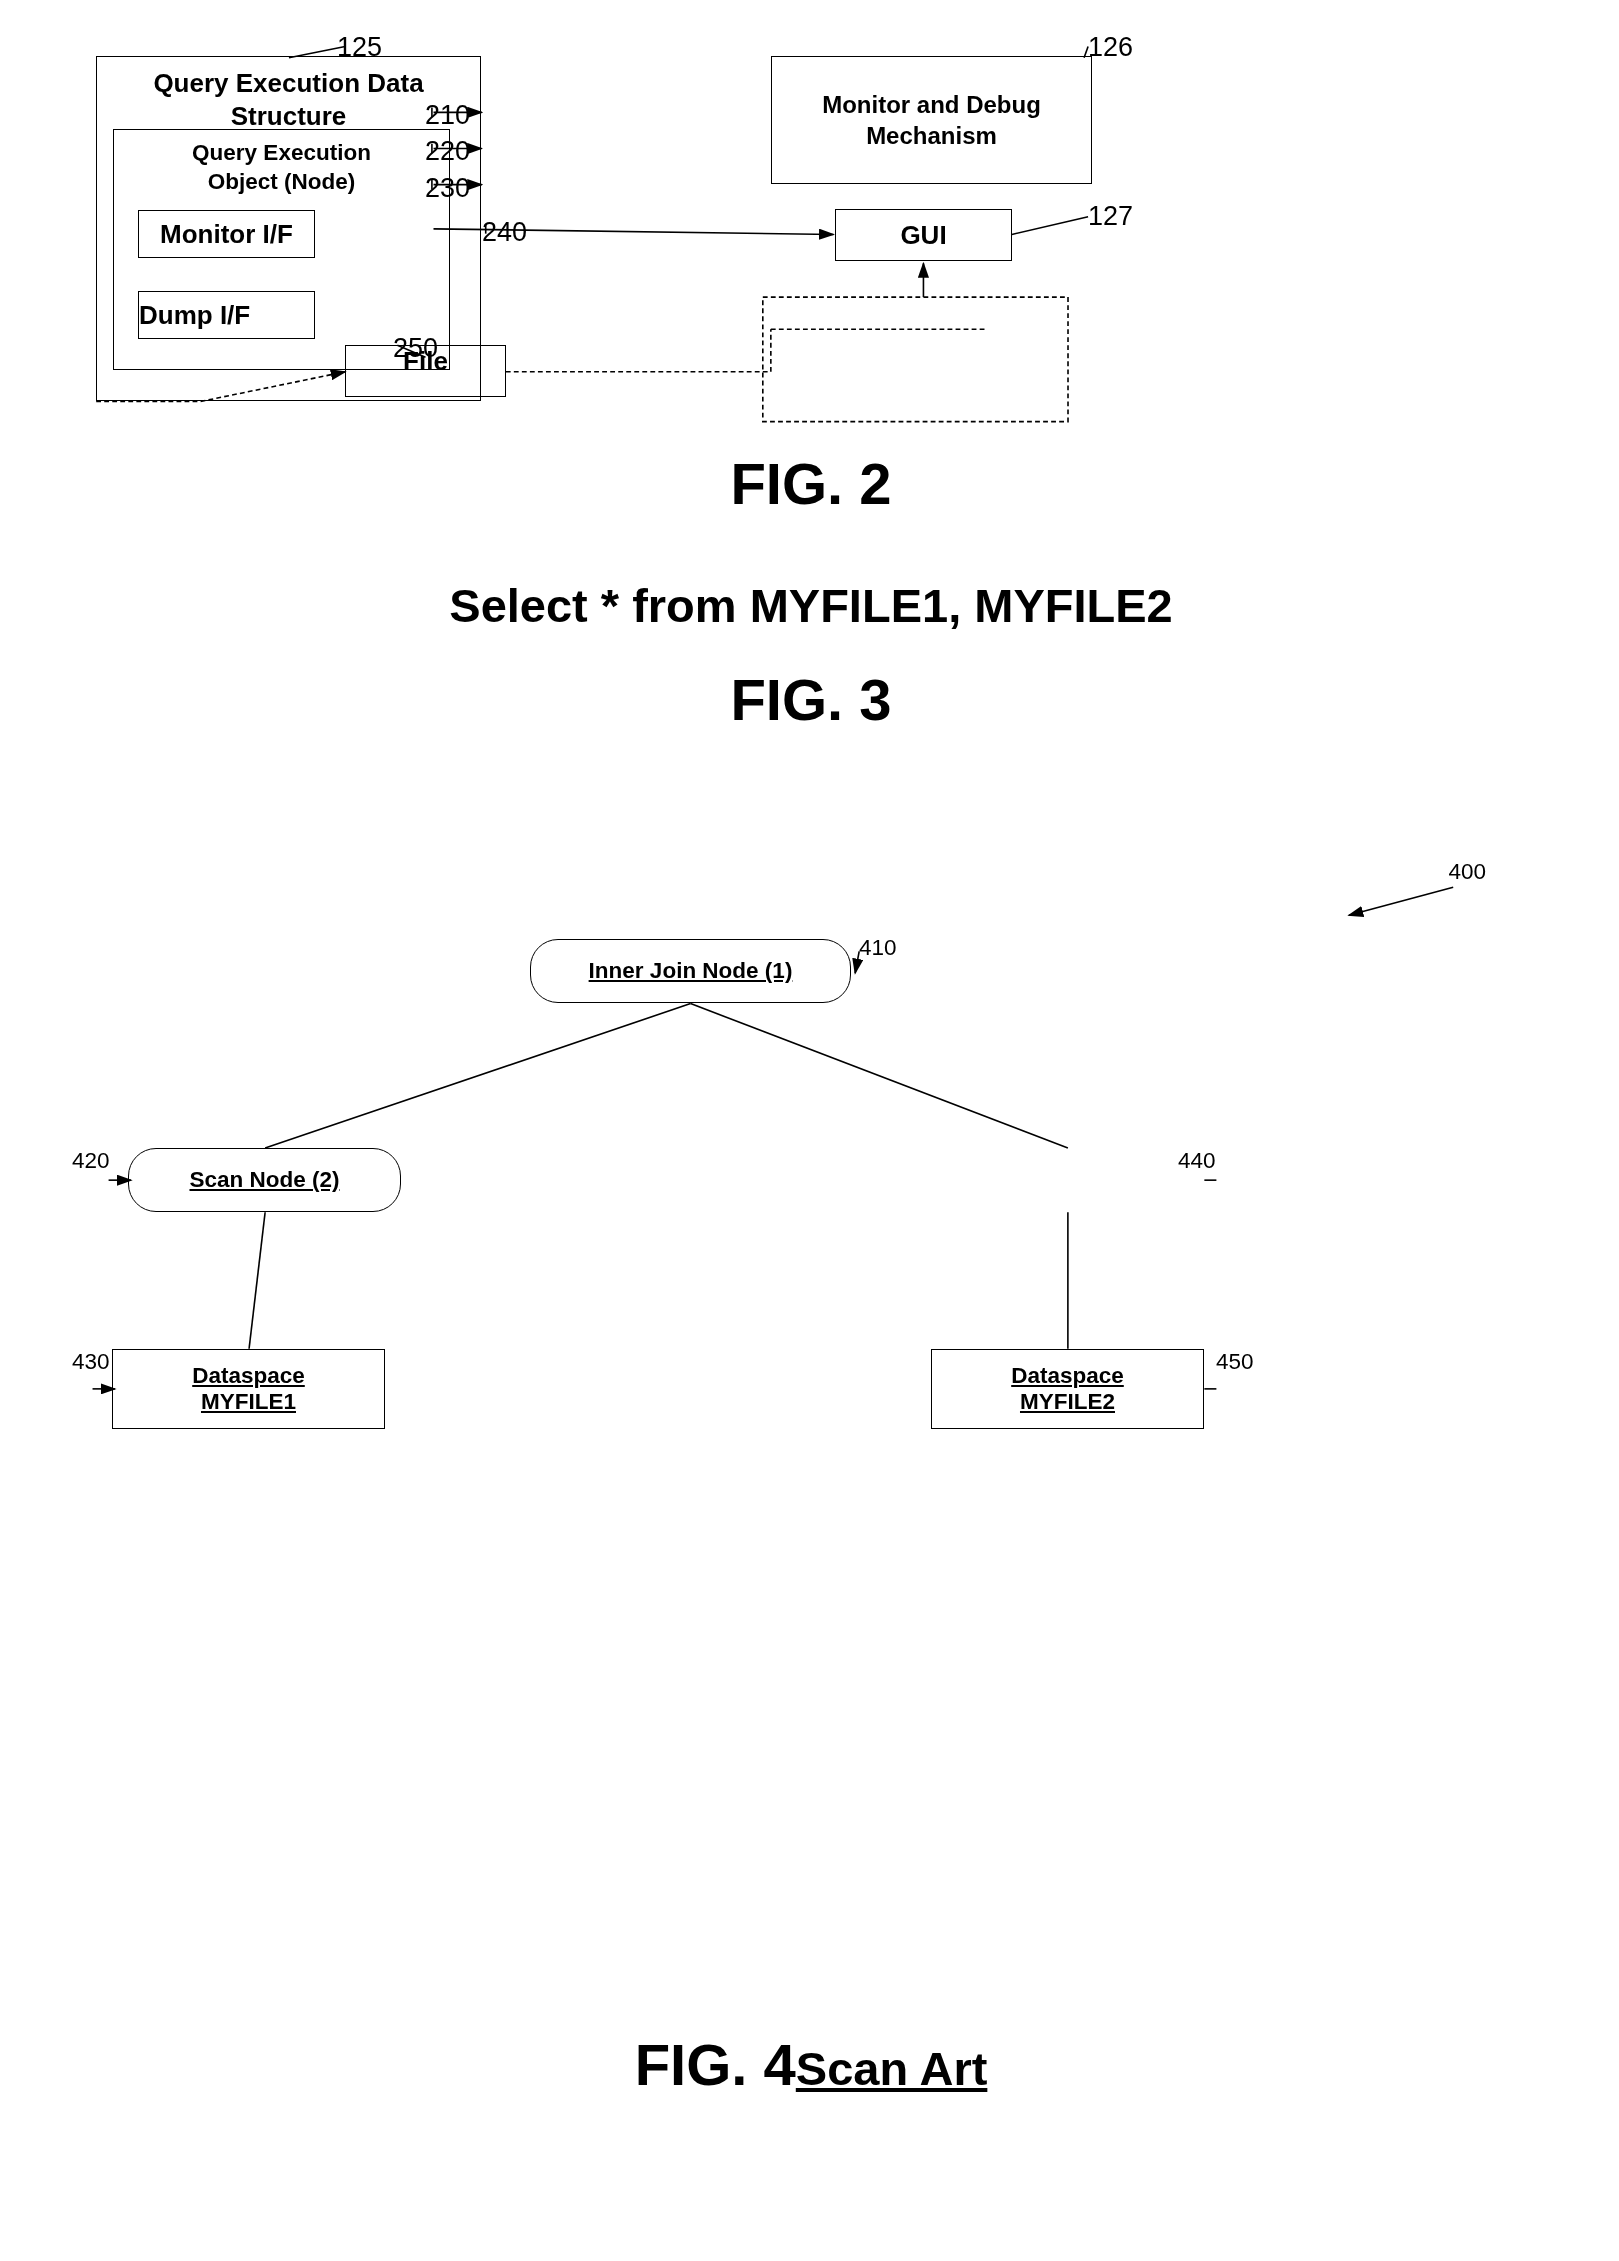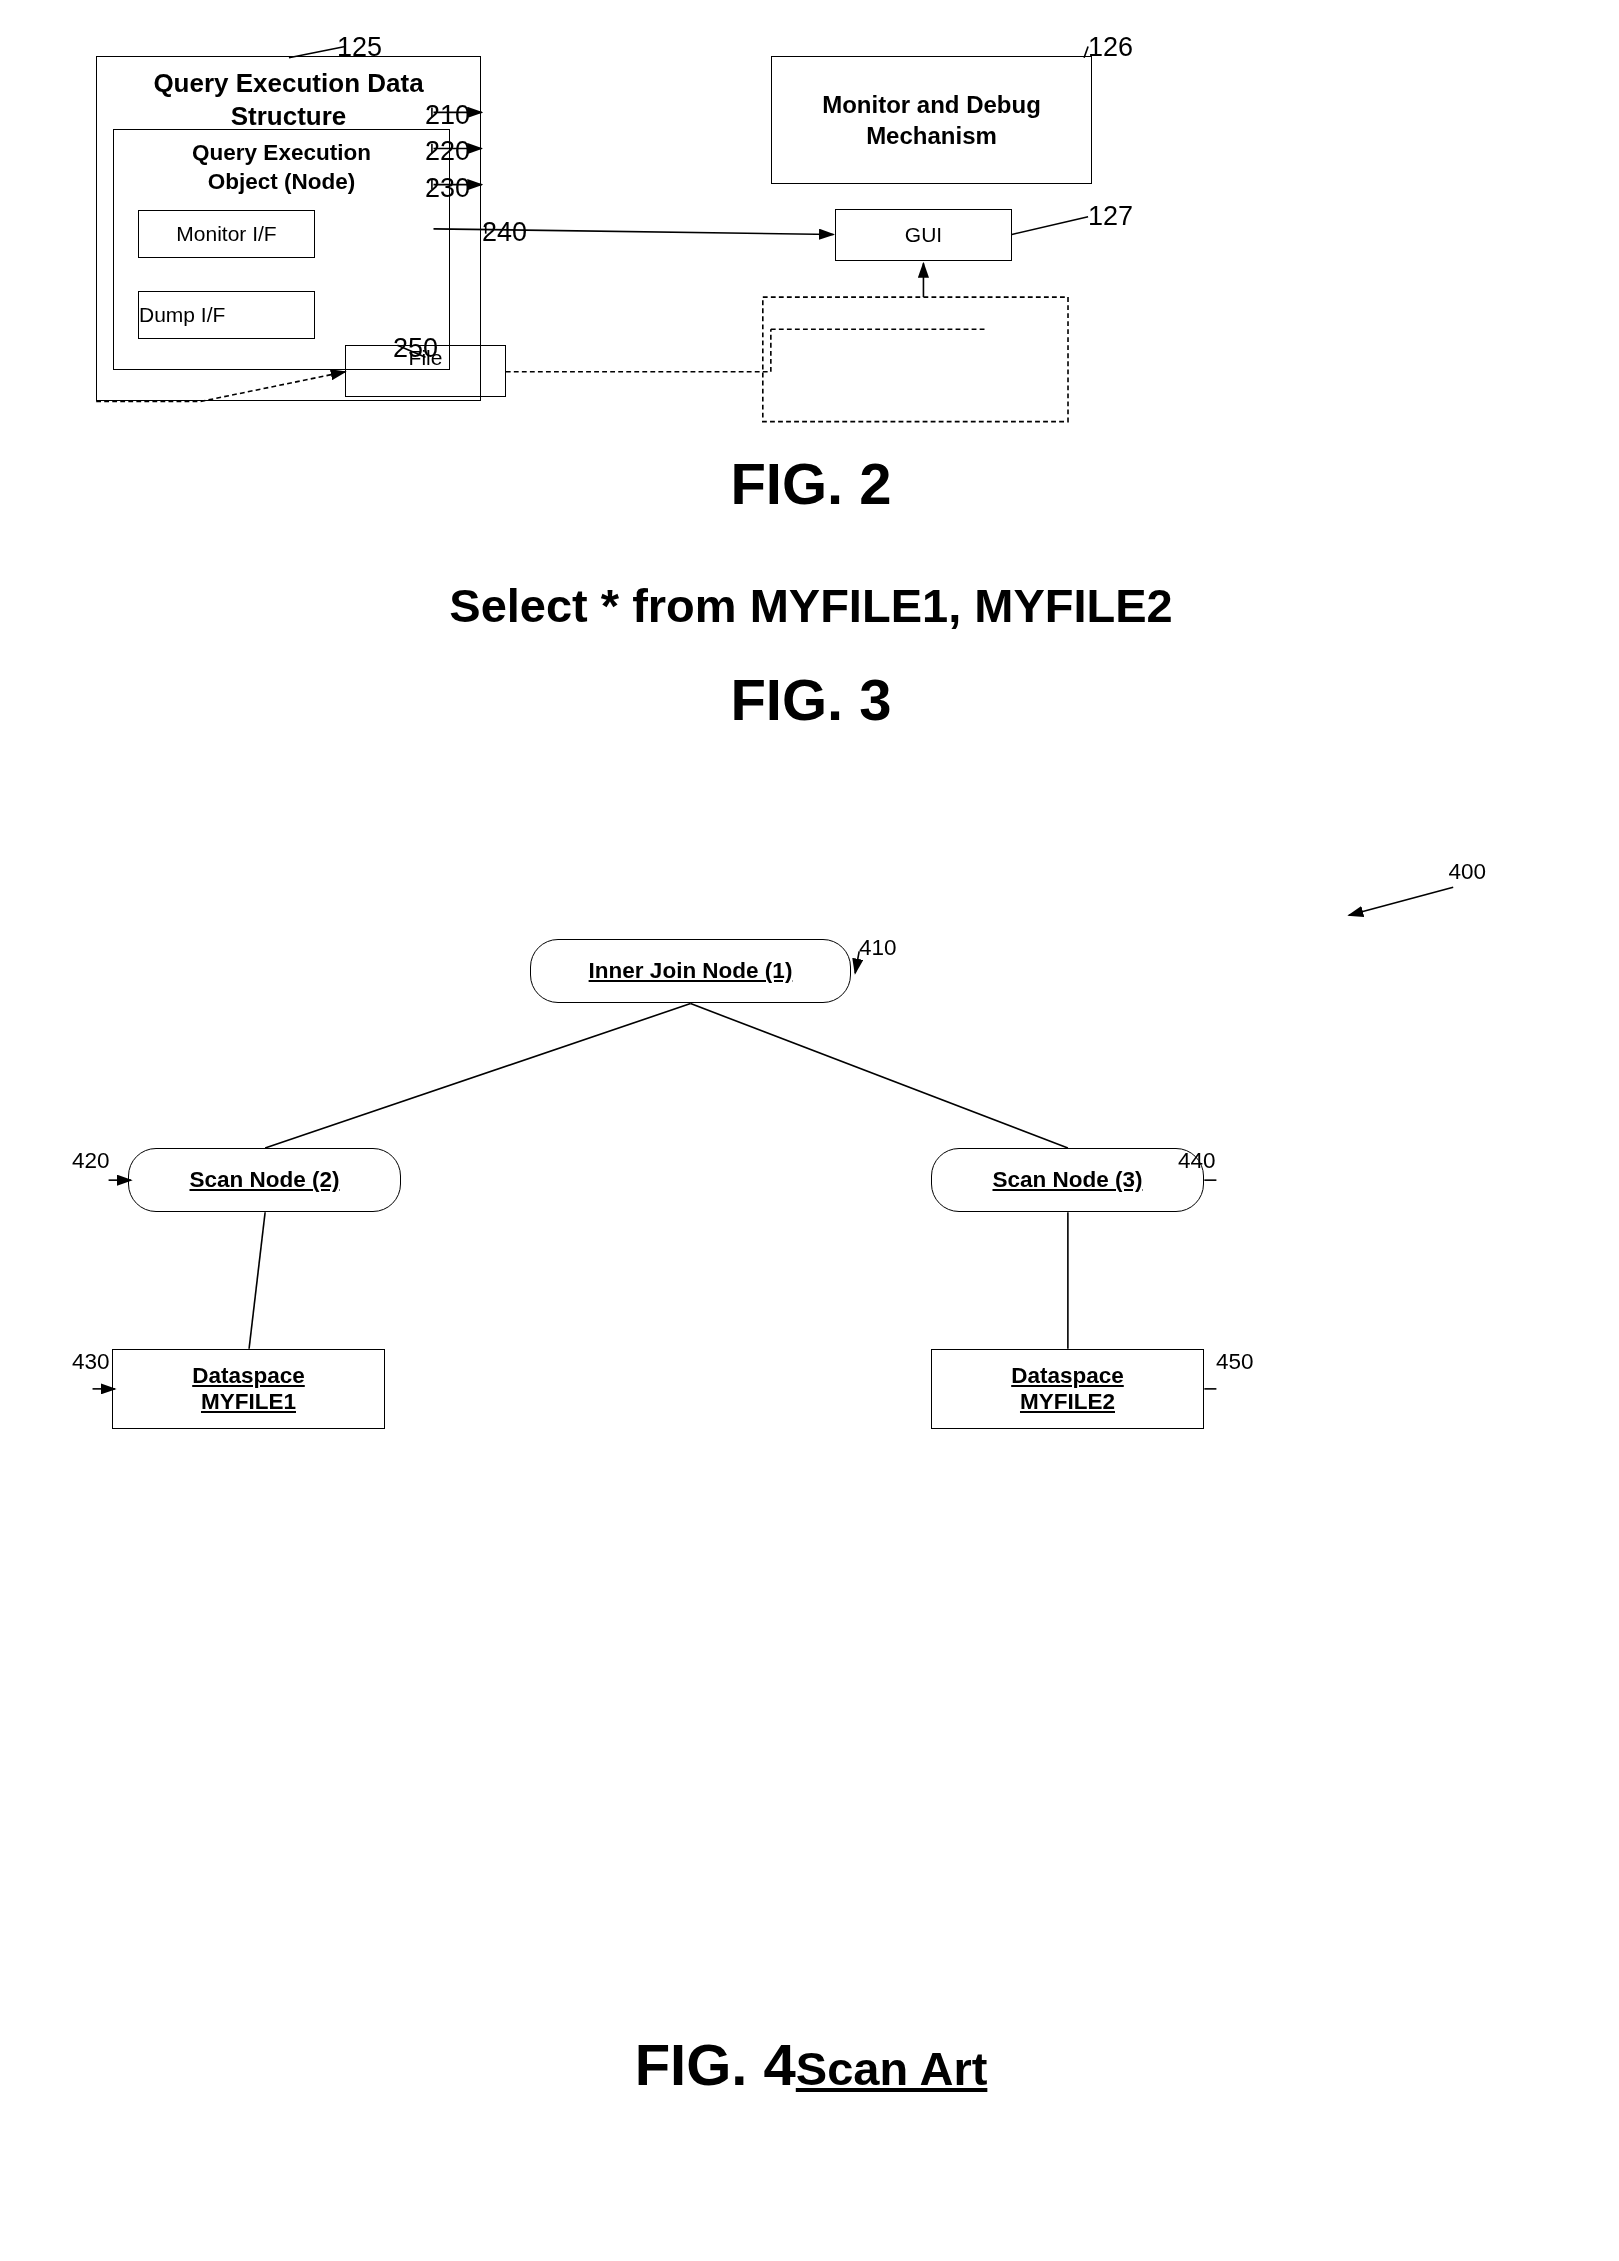--- a/index.html
+++ b/index.html
@@ -83,22 +83,22 @@
       left: 24px;
       width: 177px;
       height: 48px;
       border: 1.6px solid #000;
       display: flex;
       align-items: center;
       justify-content: flex-start;
     }
 
     .box-label {
-      font-size: 21px;
-      font-weight: normal;
+      font-size: 26px;
+      font-weight: bold;
     }
 
     
     .mdm-box {
       position: absolute;
       top: 32px;
       left: 723px;
       width: 321px;
       height: 128px;
       border: 1.6px solid #000;
@@ -426,23 +426,20 @@
   <span class="ref4" style="top:506px; left:1168px;">450</span>
 
   <div class="inner-join-box">
     <span class="node-label">Inner Join Node (1)</span>
   </div>
 
   <div class="scan2-box">
     <span class="node-label">Scan Node (2)</span>
   </div>
 
-  <div class="scan3-box">
-    <span class="node-label">Scan Node (3)</span>
-  </div>
 
   <div class="ds1-box">
     <span class="node-label">Dataspace<br>MYFILE1</span>
   </div>
 
   <div class="ds2-box">
     <span class="node-label">Dataspace<br>MYFILE2</span>
   </div>
 
   <svg style="position:absolute;top:0;left:0;width:100%;height:1164px;pointer-events:none;" viewBox="0 0 1900 1450" xmlns="http://www.w3.org/2000/svg">

